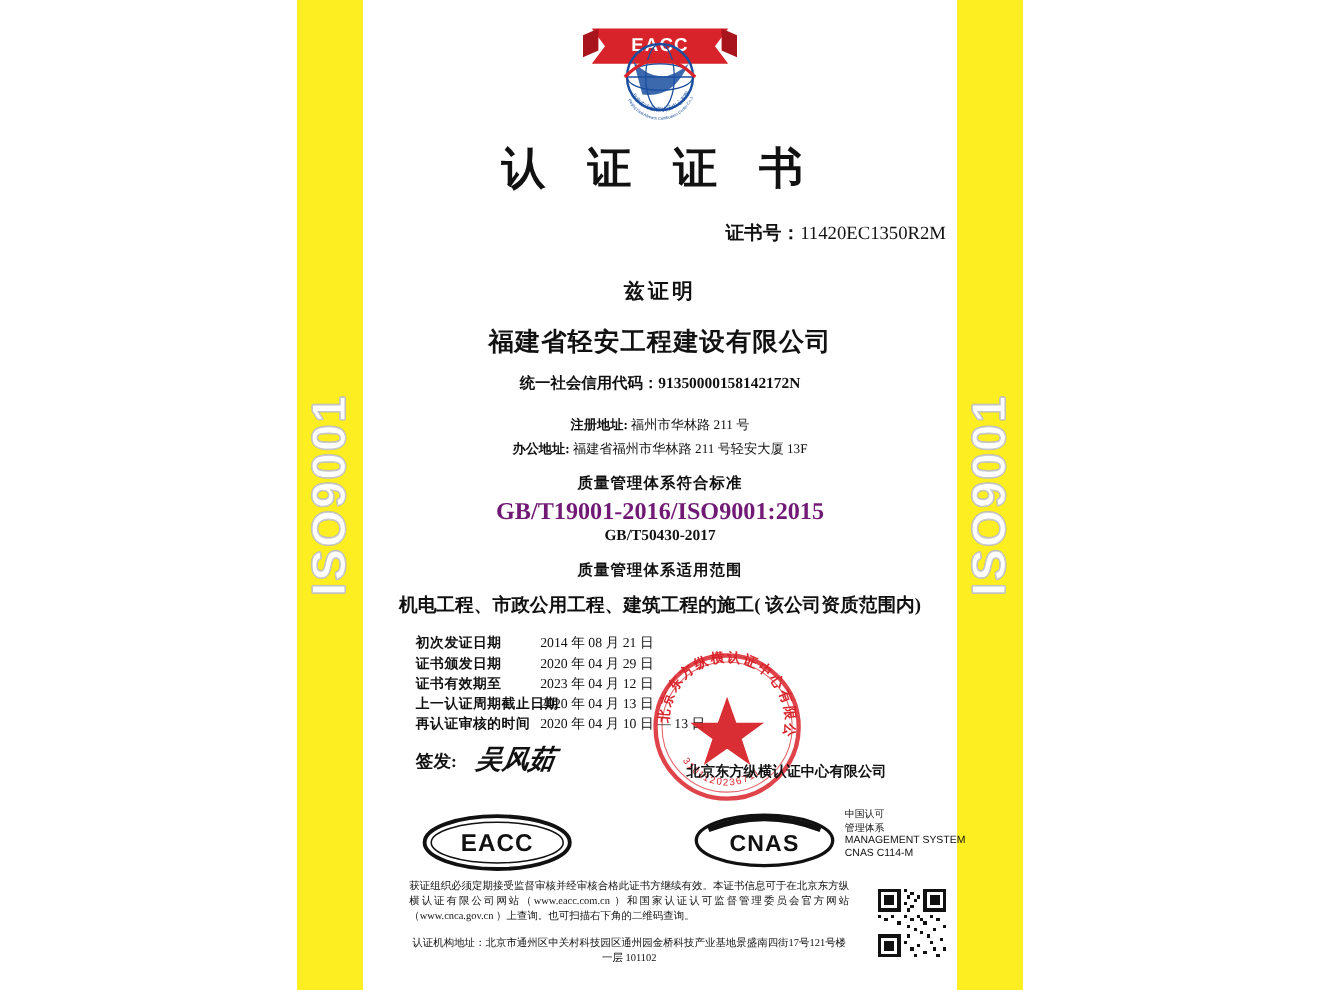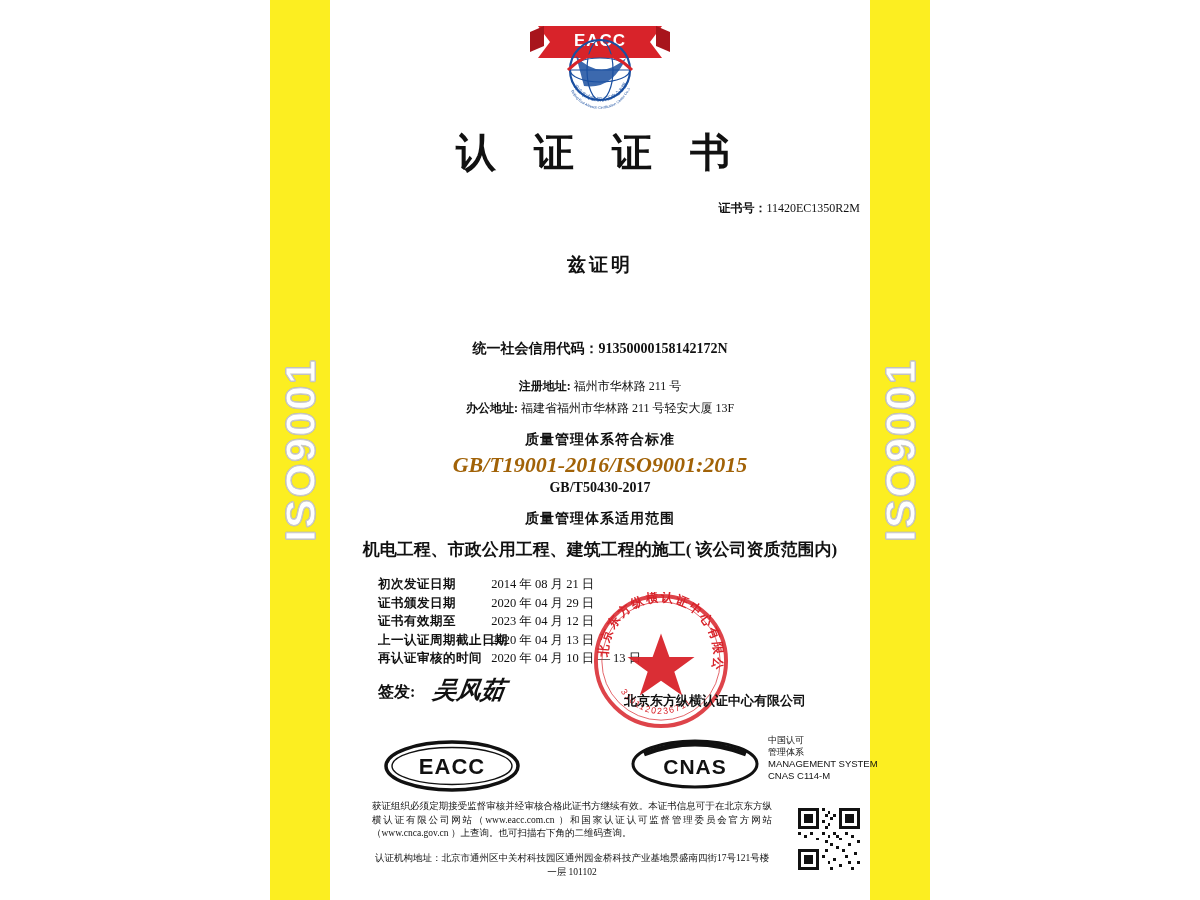--- a/index.html
+++ b/index.html
@@ -115,21 +115,21 @@
     font-weight: bold;
     letter-spacing: 14px;
     color: #111;
     font-family: "Liberation Serif", serif;
   }
 
   .cert-no {
     position: absolute;
     right: 10px;
     top: 200px;
-    font-size: 12px;
+    font-size: 17px;
     color: #111;
     white-space: nowrap;
   }
   .cert-no .label { font-weight: bold; }
   .cert-no .value { font-family: "Liberation Serif", serif; }
 
   .hereby {
     position: absolute;
     left: 0;
     top: 252px;
@@ -187,22 +187,21 @@
     color: #111;
   }
   .std-1 {
     position: absolute;
     left: 0;
     top: 452px;
     width: 100%;
     text-align: center;
     font-size: 22px;
     font-weight: bold;
-    color: #a16207;
-    font-style: italic;
+    color: #701a75;
   }
   .std-2 {
     position: absolute;
     left: 0;
     top: 480px;
     width: 100%;
     text-align: center;
     font-size: 14px;
     font-weight: bold;
     color: #111;
@@ -389,20 +388,21 @@
     </svg>
 
     <div class="cert-title">认 证 证 书</div>
 
     <div class="cert-no">
       <span class="label">证书号：</span><span class="value">11420EC1350R2M</span>
     </div>
 
     <div class="hereby">兹证明</div>
 
+    <div class="company">福建省轻安工程建设有限公司</div>
 
     <div class="credit-code">
       <span>统一社会信用代码：</span><span>91350000158142172N</span>
     </div>
 
     <div class="addr-row addr-1">
       <span class="k">注册地址:</span>
       <span>福州市华林路 211 号</span>
     </div>
     <div class="addr-row addr-2">

